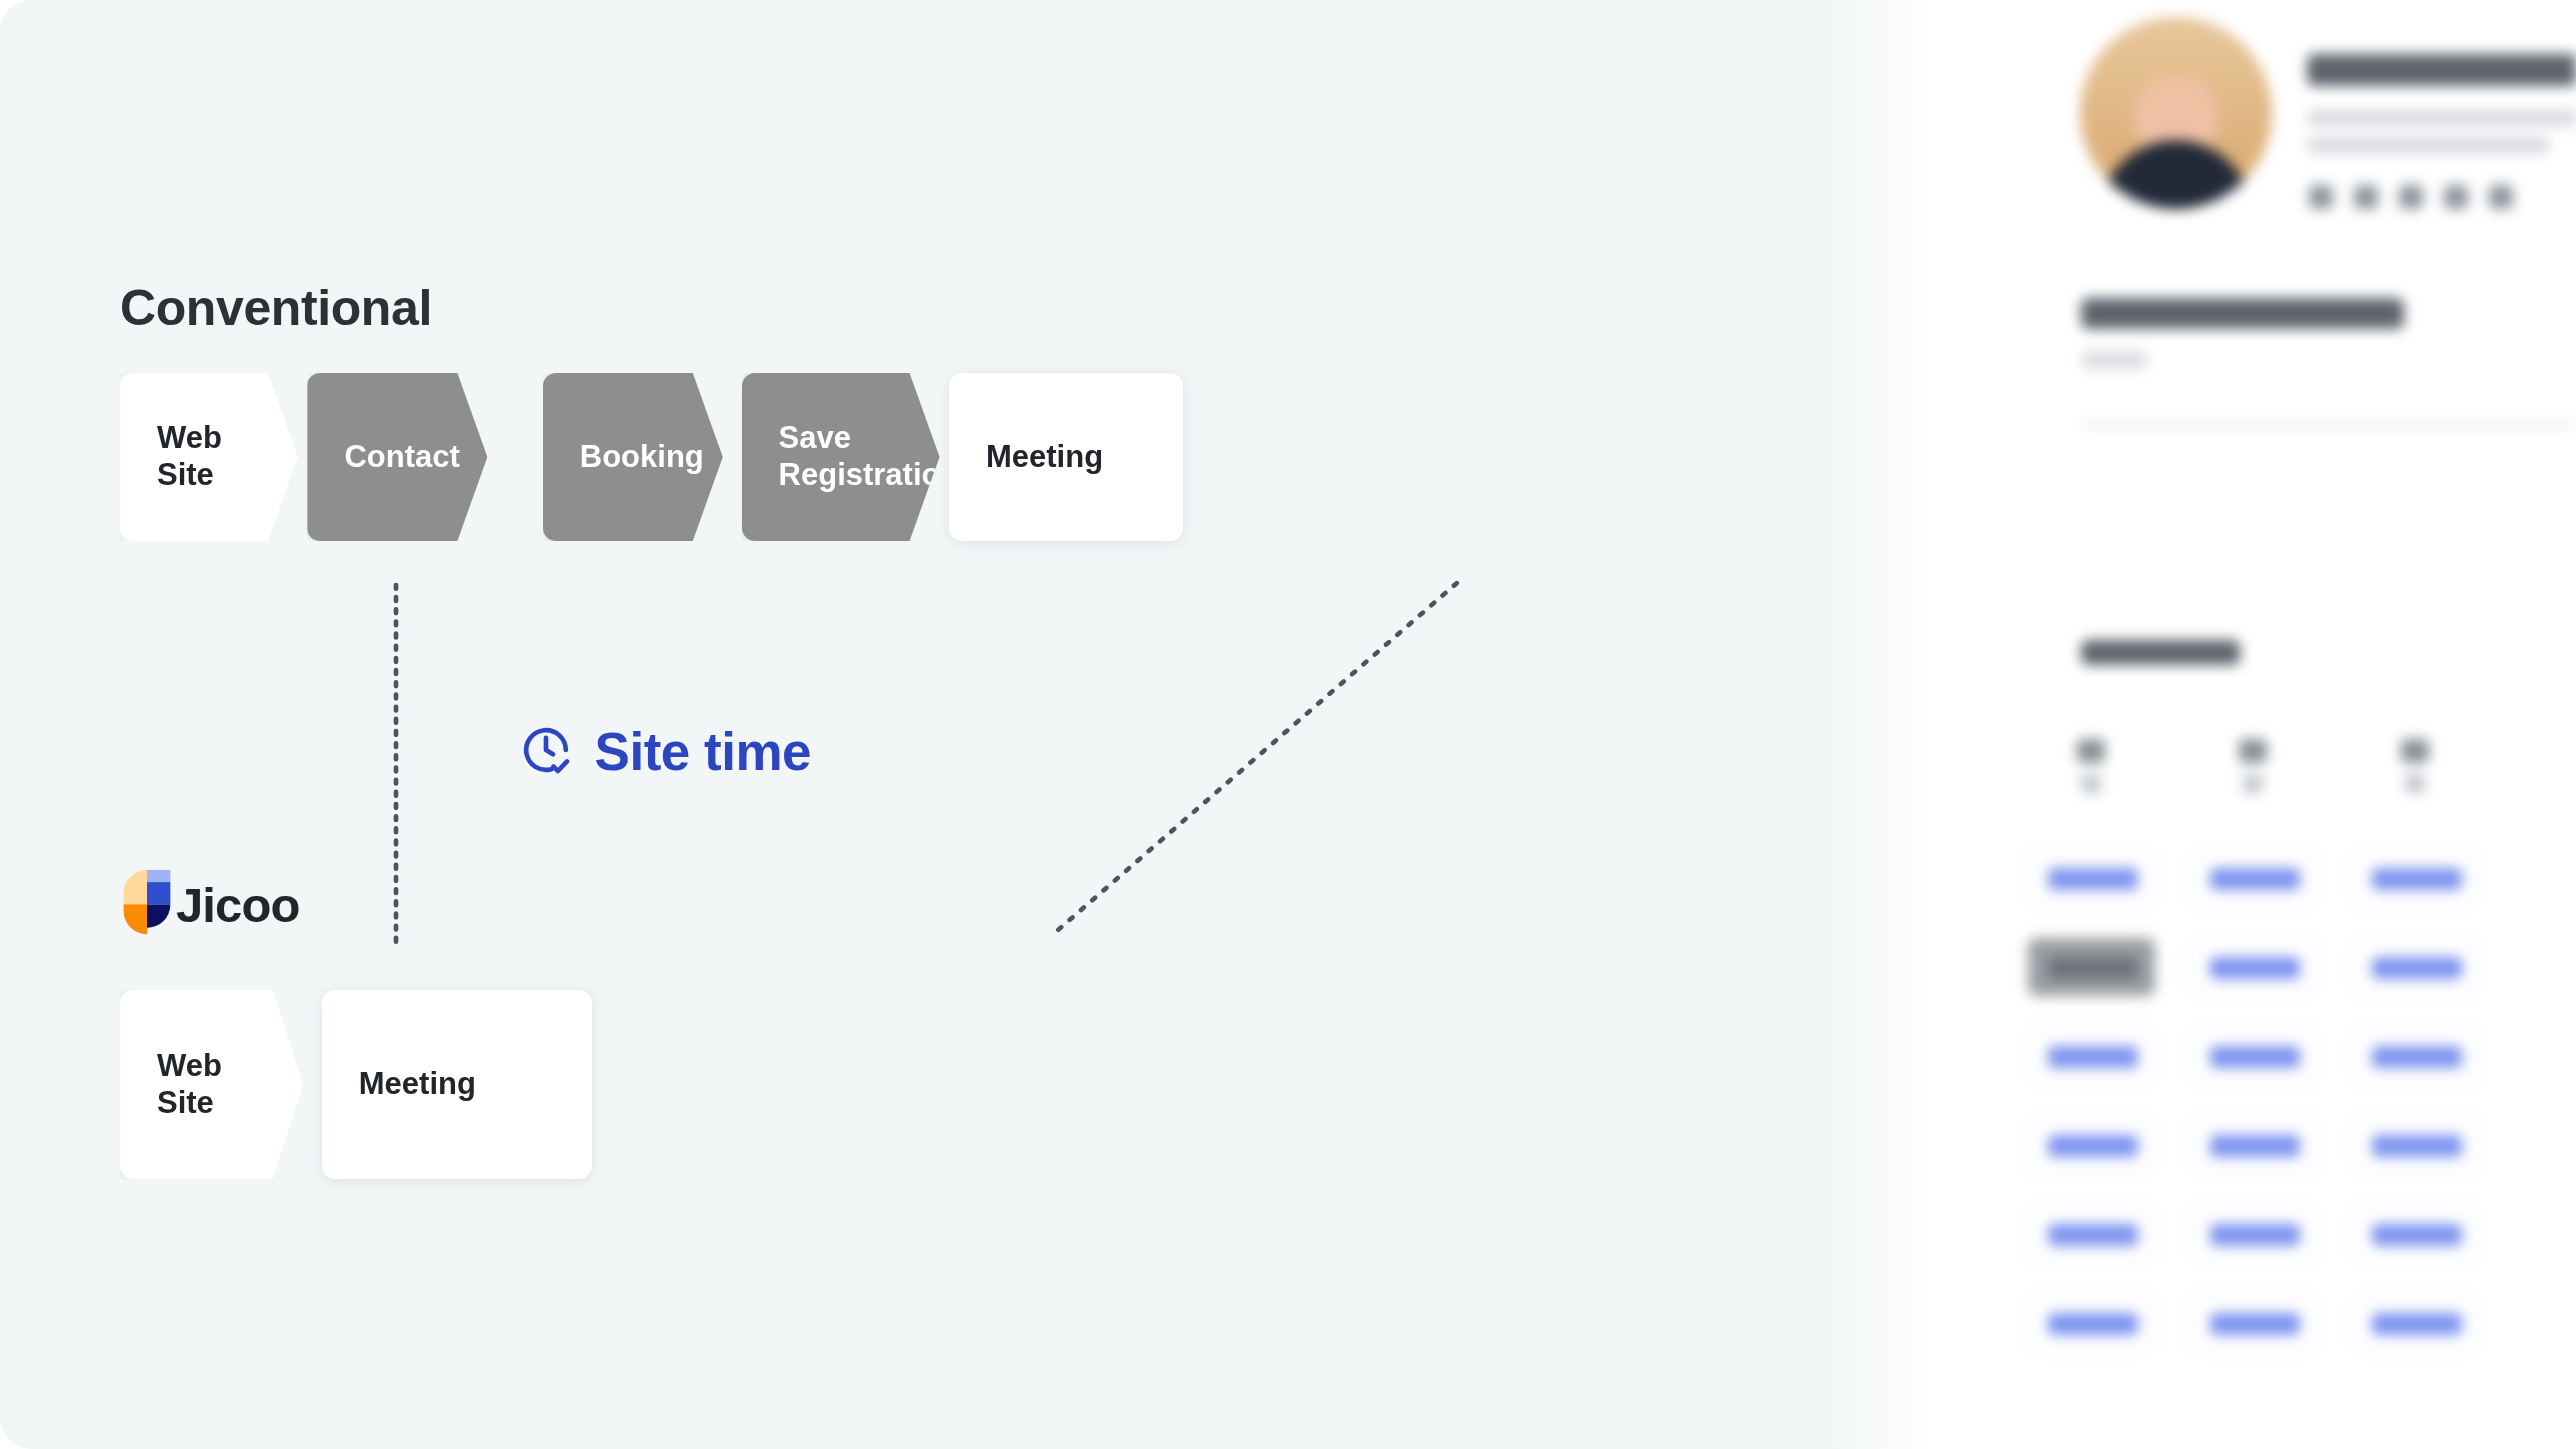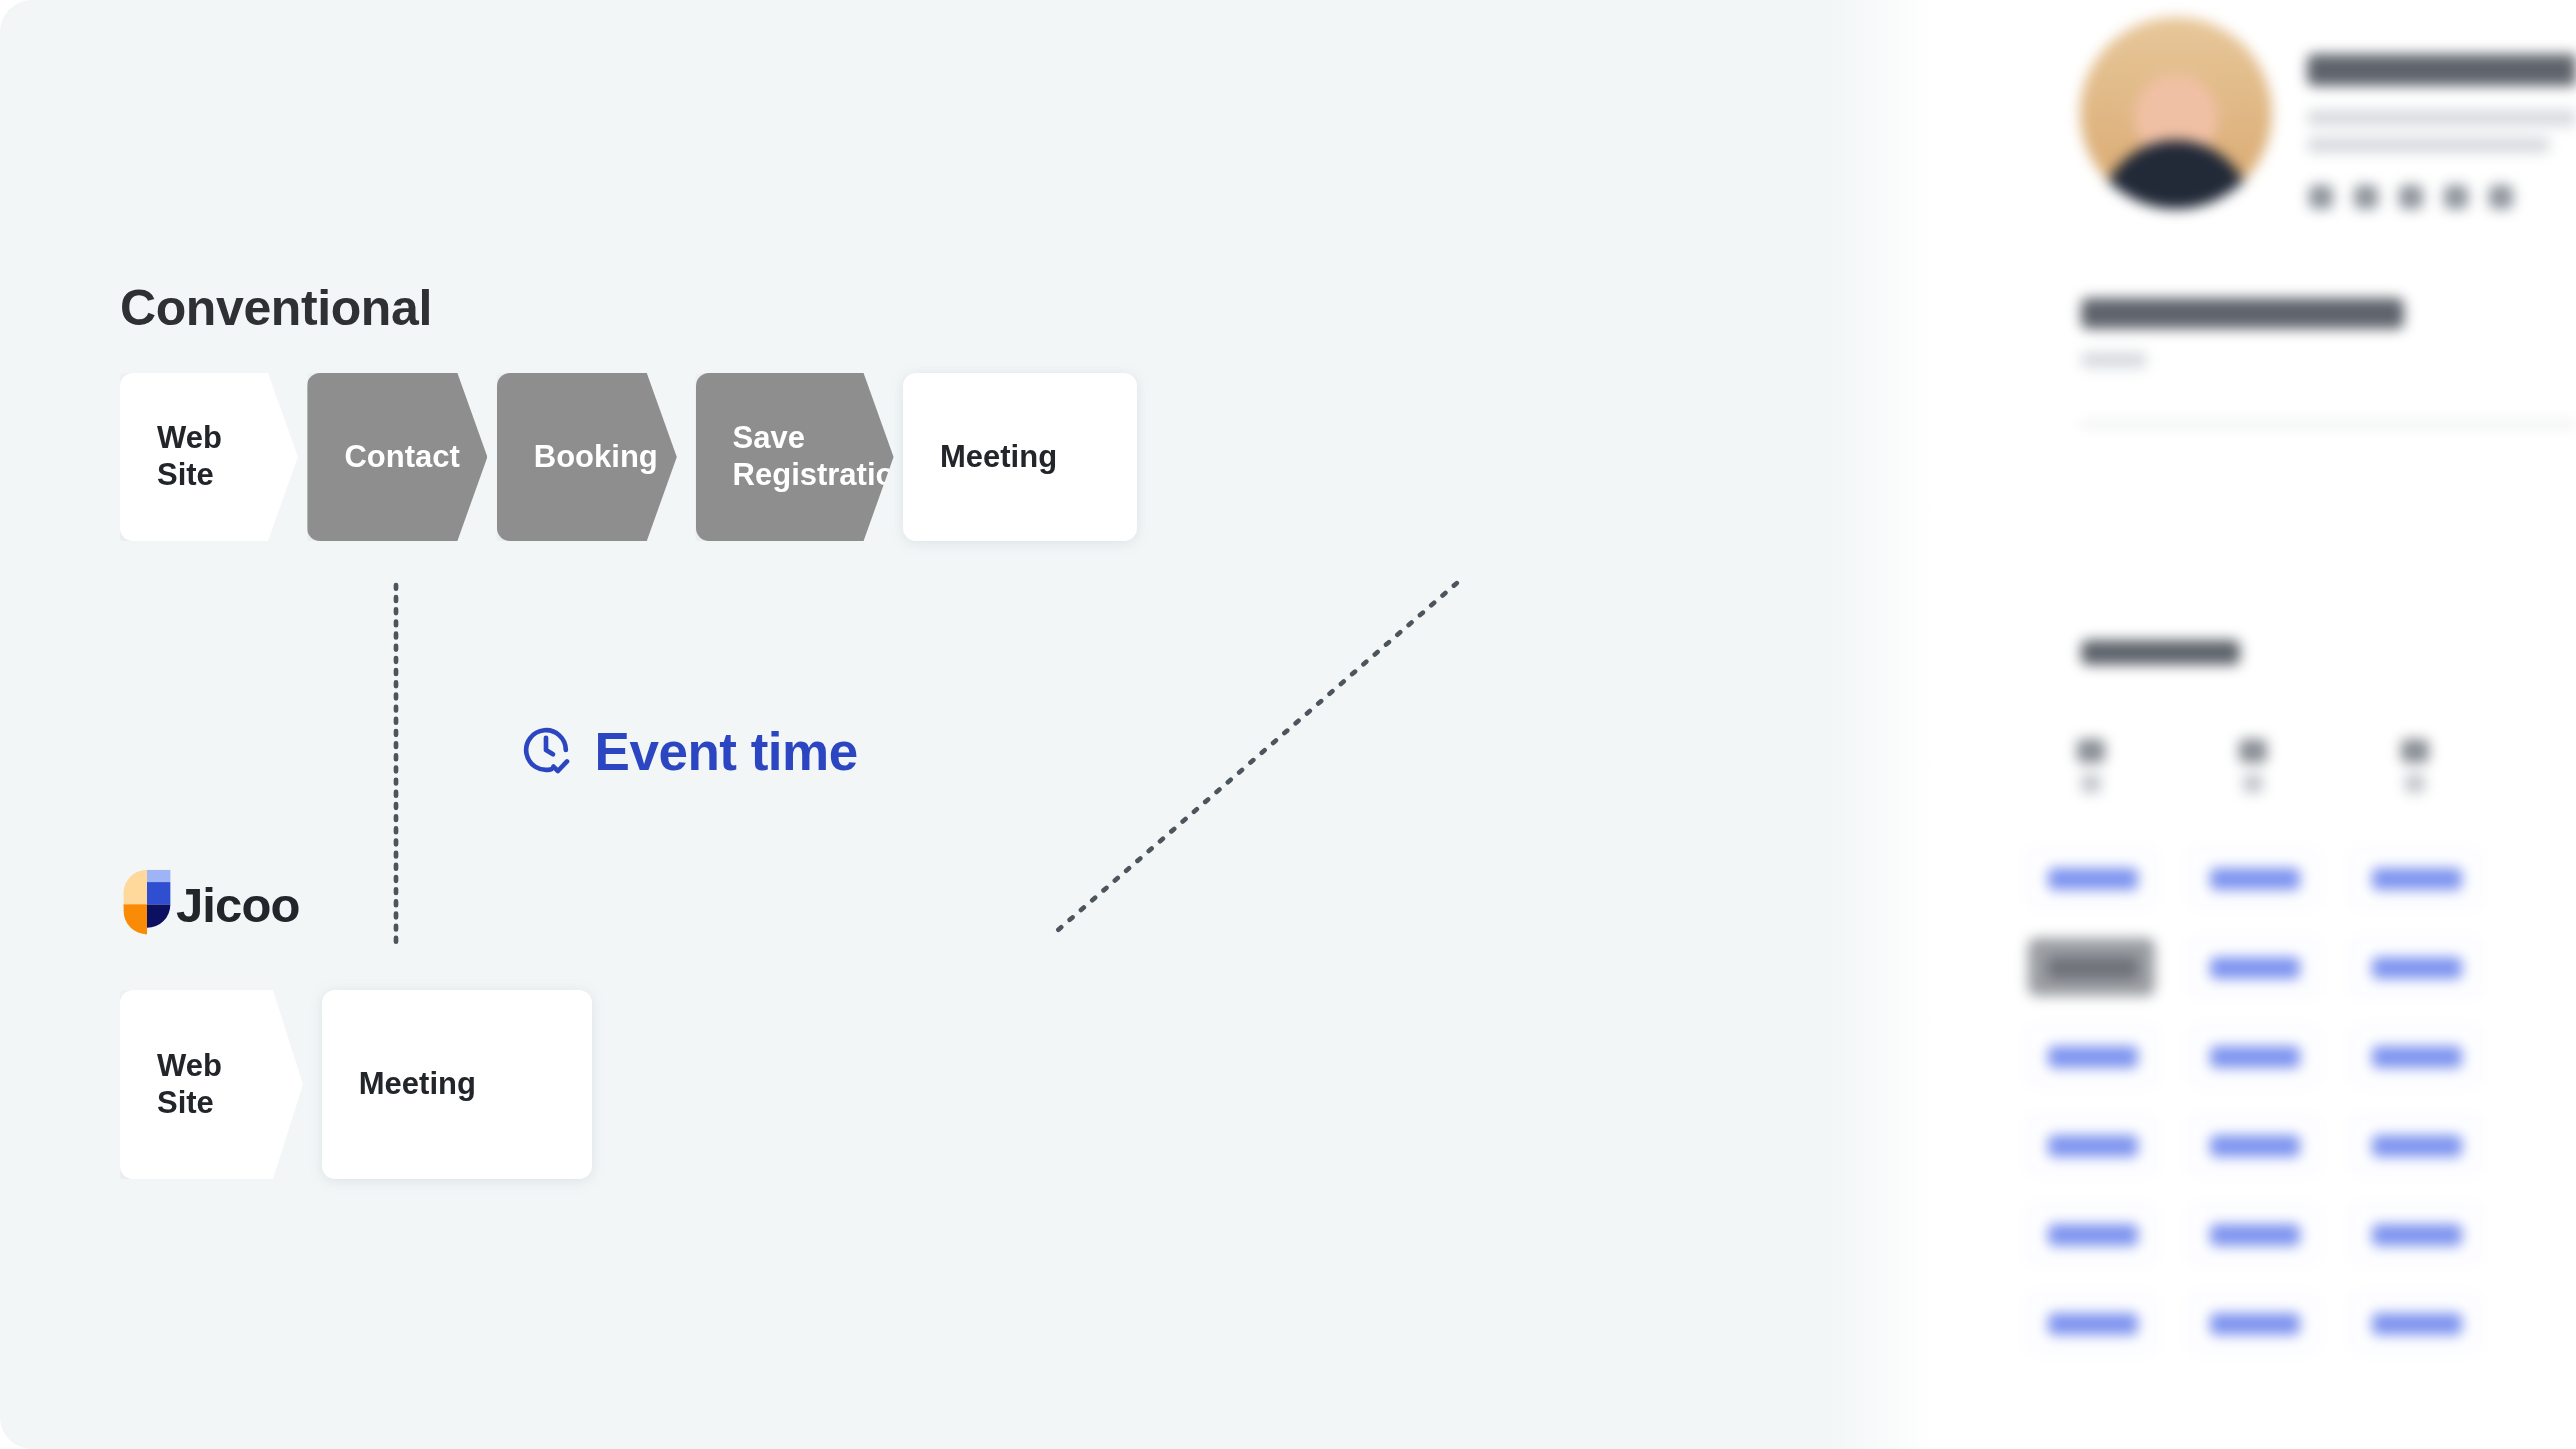--- a/index.html
+++ b/index.html
@@ -62,21 +62,21 @@
 
   .step.tall{ height:189px; align-items:center; }
   .step .lbl{ white-space:pre-line; }
   .step.left-align .lbl{ text-align:left; }
 
   .gap-sm{ width:9.4px; flex-shrink:0; }
 
   
   #s-website    { width:178px; }
   #s-contact    { width:180px; }
-  #s-booking    { width:180px; }
+  #s-booking    { width:180px;margin-left:46px; }
   #s-assignment { width:213px; }
   #s-eventreg   { width:198px; }
   #s-meeting    { width:234px; }
 
   #j-website { width:183px; }
   #j-merged  { width:599px; }
   #j-meeting { width:270px; }
 
   
   #connectors{ position:absolute; left:0; top:0; width:1966px; height:1449px; pointer-events:none; }
@@ -186,21 +186,21 @@
     </div>
 
     <div id="save-time">
       <span>
         <svg width="56" height="56" viewBox="0 0 24 24" fill="none" stroke="#2c45c0" stroke-width="2" stroke-linecap="round" stroke-linejoin="round">
           <path d="M20.5 12a8.5 8.5 0 1 0-6.2 8.2"></path>
           <path d="M12 6.8V12l3 1.8"></path>
           <path d="M15.2 19.1l1.9 1.9 3.9-4.1"></path>
         </svg>
       </span>
-      <span class="st-text">Event time</span>
+      <span class="st-text">Site time</span>
     </div>
 
     <div id="jicoo-logo">
       <span id="jicoo-mark">
         <svg width="58" height="71" viewBox="0 0 62 76">
 
           <path d="M31 6 A25 25 0 0 0 31 6 L31 51 A25 25 0 0 1 6 26 A25 25 0 0 1 31 1 Z" fill="#ffd89b"></path>
           <path d="M6 38 L31 38 L31 70 A25 25 0 0 1 6 45 Z" fill="#f98b07"></path>
           <path d="M6 26 A25 25 0 0 1 31 1 L31 38 L6 38 Z" fill="#ffd89b"></path>
           <path d="M6 38 L31 38 L31 63 A25 25 0 0 1 6 38 Z" fill="#f98b07"></path>

